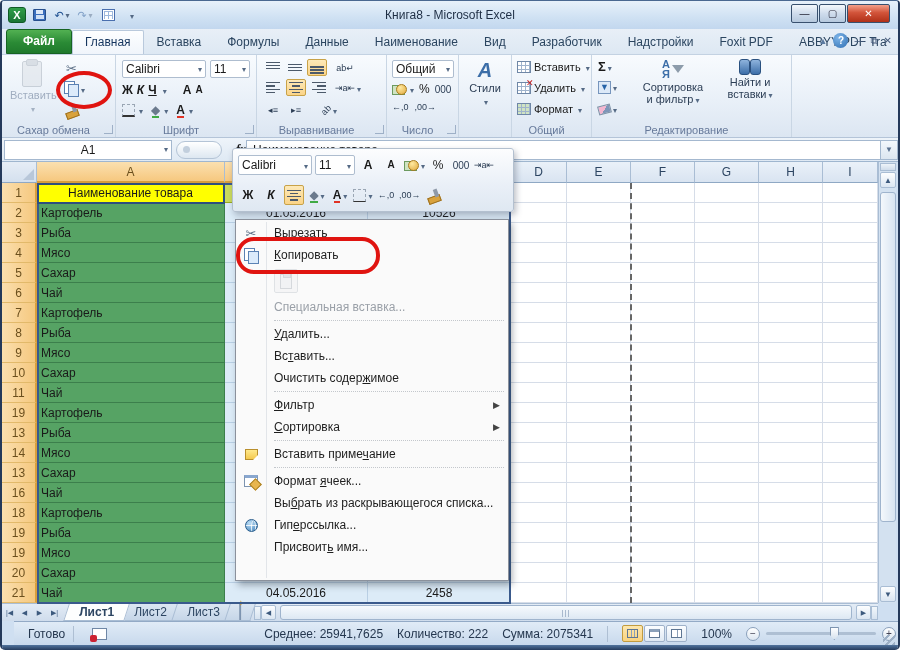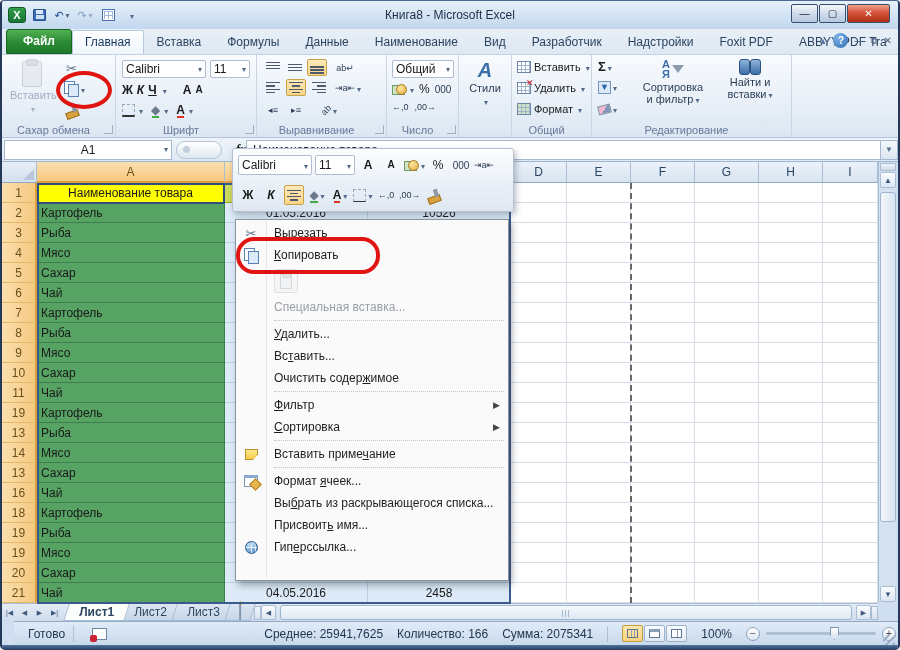--- a/index.html
+++ b/index.html
@@ -766,21 +766,21 @@
       <span class="hsp"></span>
     </div>
   </div>
 
   <div id="statusbar" class="abs">
     <span style="margin-left:14px;">Готово</span>
     <span class="sep"></span>
     <span class="macro-ic"></span>
     <div id="sb-right">
       <span>Среднее: 25941,7625</span>
-      <span>Количество: 166</span>
+      <span>Количество: 222</span>
       <span>Сумма: 2075341</span>
       <span class="sep" style="margin:0;"></span>
       <span class="viewbtns">
         <span class="vb on">
             <span class="g1"></span>
           </span>
         <span class="vb">
             <span class="g2"></span>
           </span>
         <span class="vb">
@@ -912,25 +912,25 @@
       <div class="mi">
         <span class="ic">
           <span class="i-fmtcells"></span>
         </span>
         <span>Формат <u>я</u>чеек...</span>
       </div>
       <div class="mi">
         <span>Вы<u>б</u>рать из раскрывающегося списка...</span>
       </div>
       <div class="mi">
-        <span>Присвоит<u>ь</u> имя...</span>
-      </div>
-      <div class="mi">
         <span class="ic">
           <span class="i-globe"></span>
         </span>
         <span>Гип<u>е</u>рссылка...</span>
+      </div>
+      <div class="mi">
+        <span>Присвоит<u>ь</u> имя...</span>
       </div>
     </div>
 
   <div id="oval-ribbon" class="red-oval"></div>
   <div id="oval-menu" class="red-oval"></div>
 </div>
 
 </body></html>

